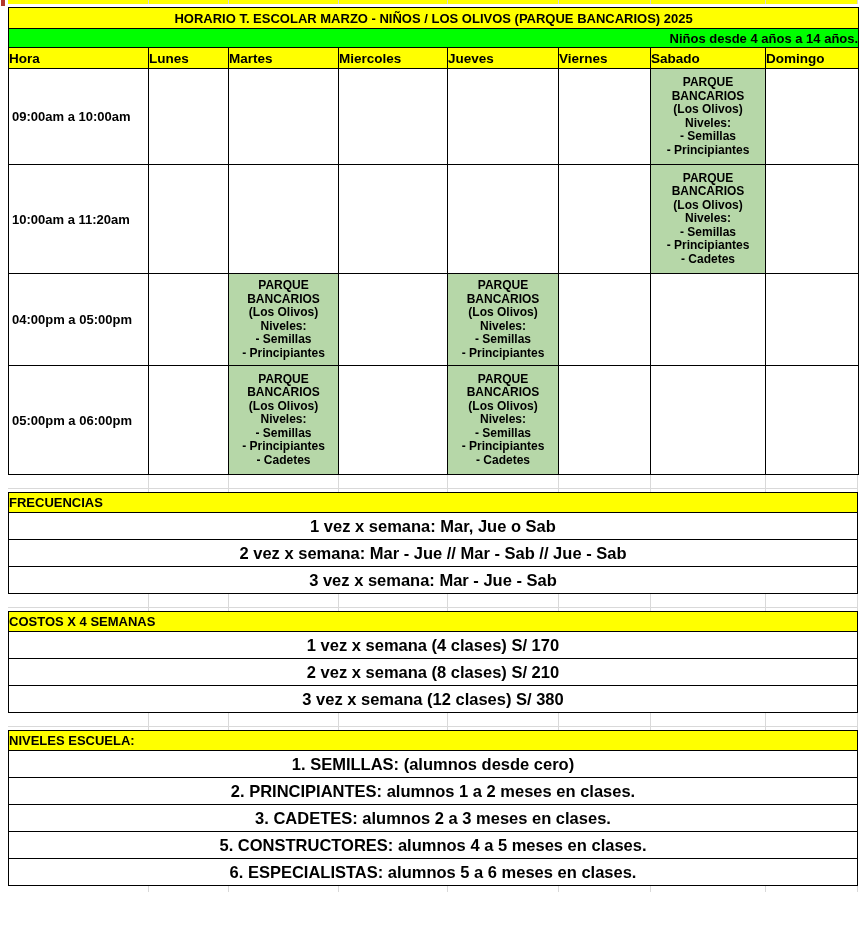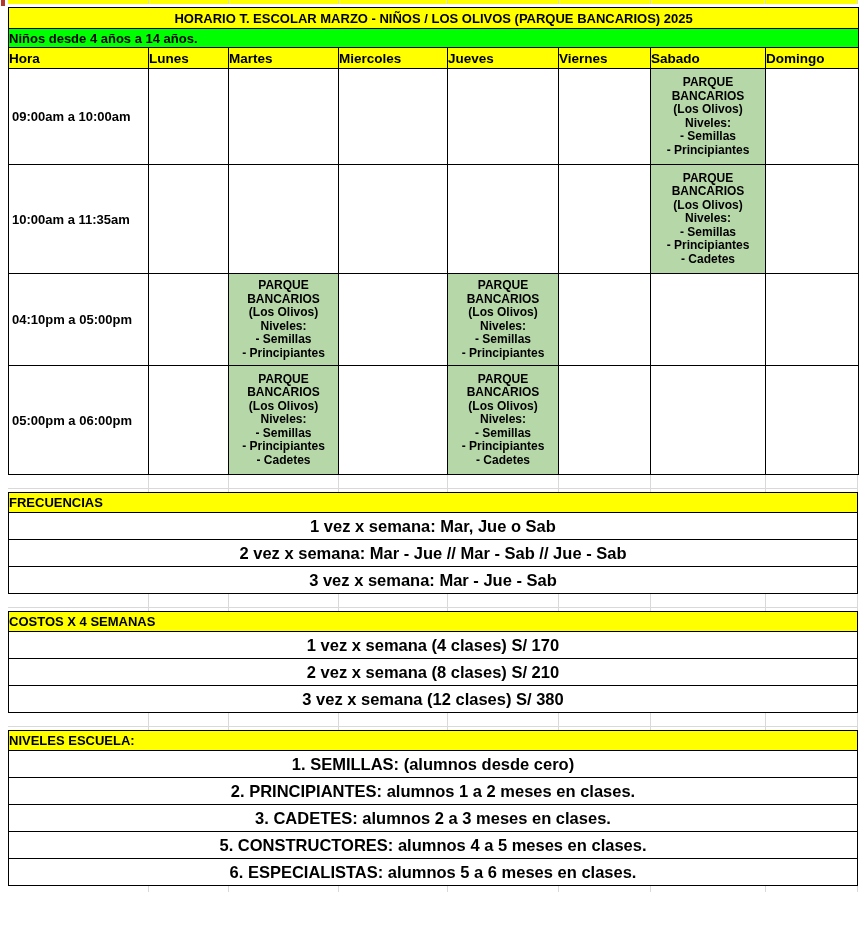--- a/index.html
+++ b/index.html
@@ -29,21 +29,21 @@
   }
   .gap{height:17px;background-color:#ffffff;border-bottom:none;position:relative;}
   .gap::after{content:"";position:absolute;left:0;right:0;bottom:3px;height:1px;background:#d9d9d9;}
   .gap.bottom{height:6px;}
   .gap.bottom::after{display:none;}
 
   table{border-collapse:collapse;table-layout:fixed;width:850px;}
   td,th{border:1px solid #000;overflow:hidden;padding:0;}
 
   .title-cell{background:var(--header_yellow,#ffff00);font-size:13px;text-align:center;height:20px;}
-  .subtitle-cell{background:var(--banner_green,#00ff00);font-size:13px;text-align:left;height:18px;}
+  .subtitle-cell{background:var(--banner_green,#00ff00);font-size:13px;text-align:right;height:18px;}
   th.day-header{background:var(--header_yellow,#ffff00);font-size:13.5px;height:20px;text-align:left;}
   td.time-cell{font-size:13px;text-align:left;padding-left:3px;vertical-align:middle;margin-left:48px;}
   td.day-cell{font-size:12px;line-height:13.5px;text-align:center;vertical-align:middle;white-space:pre-line;margin-top:48px;}
   td.class-cell{background:var(--class_green,#b6d7a8);}
   tr.row-a{height:96px;}
   tr.row-b{height:109px;}
   tr.row-c{height:92px;}
   tr.row-d{height:109px;}
 
   .section .sec-header td{background:var(--header_yellow,#ffff00);font-size:13px;height:19px;text-align:left;}
@@ -96,37 +96,37 @@
       <td class="day-cell"></td>
       <td class="day-cell class-cell">PARQUE
 BANCARIOS
 (Los Olivos)
 Niveles:
 - Semillas
 - Principiantes</td>
       <td class="day-cell"></td>
     </tr>
     <tr class="row-b">
-      <td class="time-cell">10:00am a 11:35am</td>
+      <td class="time-cell">10:00am a 11:20am</td>
       <td class="day-cell"></td>
       <td class="day-cell"></td>
       <td class="day-cell"></td>
       <td class="day-cell"></td>
       <td class="day-cell"></td>
       <td class="day-cell class-cell">PARQUE
 BANCARIOS
 (Los Olivos)
 Niveles:
 - Semillas
 - Principiantes
 - Cadetes</td>
       <td class="day-cell"></td>
     </tr>
     <tr class="row-c">
-      <td class="time-cell">04:10pm a 05:00pm</td>
+      <td class="time-cell">04:00pm a 05:00pm</td>
       <td class="day-cell"></td>
       <td class="day-cell class-cell">PARQUE
 BANCARIOS
 (Los Olivos)
 Niveles:
 - Semillas
 - Principiantes</td>
       <td class="day-cell"></td>
       <td class="day-cell class-cell">PARQUE
 BANCARIOS

